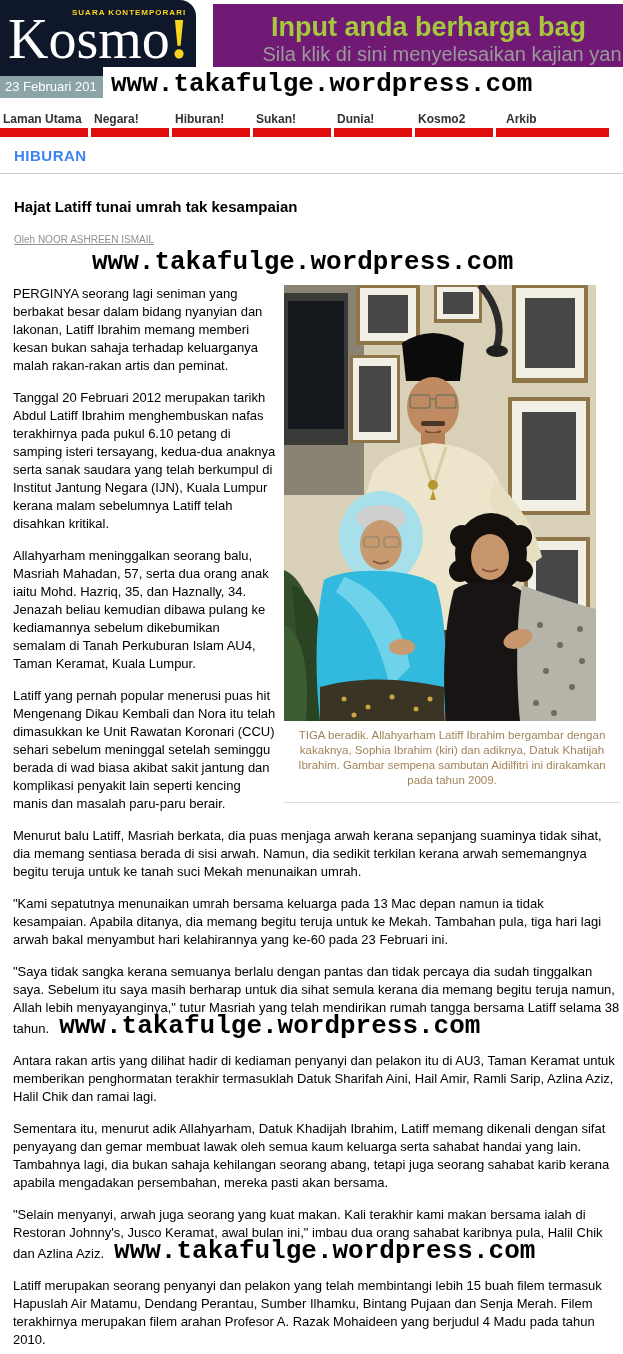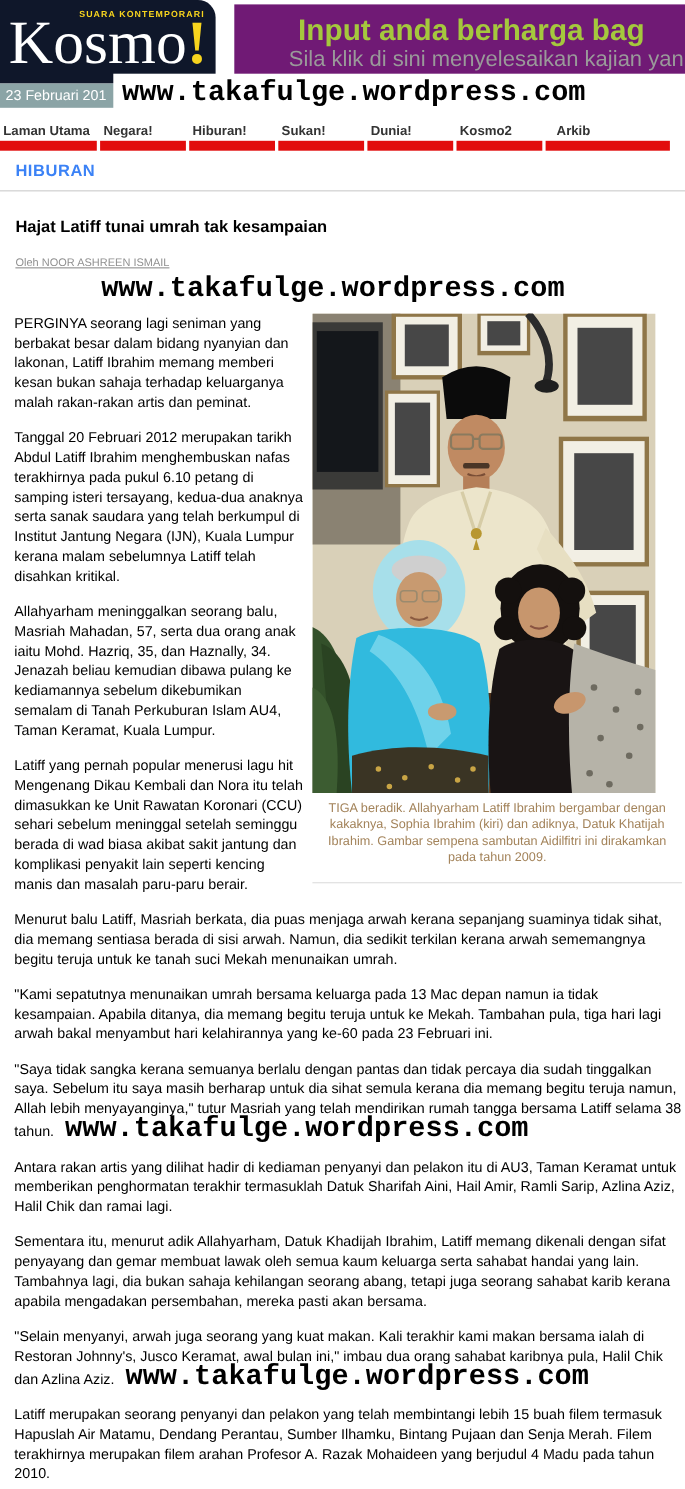--- a/index.html
+++ b/index.html
@@ -213,21 +213,21 @@
             <circle cx="270" cy="428" r="3" fill="#6e6b60"></circle>
           <ellipse cx="234" cy="354" rx="15" ry="9" fill="#c7966d" transform="rotate(-20 234 354)"></ellipse>
         </g>
       </svg>
       <figcaption>TIGA beradik. Allahyarham Latiff Ibrahim bergambar dengan kakaknya, Sophia Ibrahim (kiri) dan adiknya, Datuk Khatijah Ibrahim. Gambar sempena sambutan Aidilfitri ini dirakamkan pada tahun 2009.</figcaption>
     </figure>
 
     <p>PERGINYA seorang lagi seniman yang berbakat besar dalam bidang nyanyian dan lakonan, Latiff Ibrahim memang memberi kesan bukan sahaja terhadap keluarganya malah rakan-rakan artis dan peminat.</p>
     <p>Tanggal 20 Februari 2012 merupakan tarikh Abdul Latiff Ibrahim menghembuskan nafas terakhirnya pada pukul 6.10 petang di samping isteri tersayang, kedua-dua anaknya serta sanak saudara yang telah berkumpul di Institut Jantung Negara (IJN), Kuala Lumpur kerana malam sebelumnya Latiff telah disahkan kritikal.</p>
     <p>Allahyarham meninggalkan seorang balu, Masriah Mahadan, 57, serta dua orang anak iaitu Mohd. Hazriq, 35, dan Haznally, 34. Jenazah beliau kemudian dibawa pulang ke kediamannya sebelum dikebumikan semalam di Tanah Perkuburan Islam AU4, Taman Keramat, Kuala Lumpur.</p>
-    <p>Latiff yang pernah popular menerusi lagu hit Mengenang Dikau Kembali dan Nora itu telah dimasukkan ke Unit Rawatan Koronari (CCU) sehari sebelum meninggal setelah seminggu berada di wad biasa akibat sakit jantung dan komplikasi penyakit lain seperti kencing manis dan masalah paru-paru berair.</p>
+    <p>Latiff yang pernah popular menerusi puas hit Mengenang Dikau Kembali dan Nora itu telah dimasukkan ke Unit Rawatan Koronari (CCU) sehari sebelum meninggal setelah seminggu berada di wad biasa akibat sakit jantung dan komplikasi penyakit lain seperti kencing manis dan masalah paru-paru berair.</p>
     <p>Menurut balu Latiff, Masriah berkata, dia puas menjaga arwah kerana sepanjang suaminya tidak sihat, dia memang sentiasa berada di sisi arwah. Namun, dia sedikit terkilan kerana arwah sememangnya begitu teruja untuk ke tanah suci Mekah menunaikan umrah.</p>
     <p>"Kami sepatutnya menunaikan umrah bersama keluarga pada 13 Mac depan namun ia tidak kesampaian. Apabila ditanya, dia memang begitu teruja untuk ke Mekah. Tambahan pula, tiga hari lagi arwah bakal menyambut hari kelahirannya yang ke-60 pada 23 Februari ini.</p>
     <p><span>"Saya tidak sangka kerana semuanya berlalu dengan pantas dan tidak percaya dia sudah tinggalkan saya. Sebelum itu saya masih berharap untuk dia sihat semula kerana dia memang begitu teruja namun, Allah lebih menyayanginya," tutur Masriah yang telah mendirikan rumah tangga bersama Latiff selama 38 tahun.</span><span class="wm-inline">www.takafulge.wordpress.com</span></p>
     <p>Antara rakan artis yang dilihat hadir di kediaman penyanyi dan pelakon itu di AU3, Taman Keramat untuk memberikan penghormatan terakhir termasuklah Datuk Sharifah Aini, Hail Amir, Ramli Sarip, Azlina Aziz, Halil Chik dan ramai lagi.</p>
     <p>Sementara itu, menurut adik Allahyarham, Datuk Khadijah Ibrahim, Latiff memang dikenali dengan sifat penyayang dan gemar membuat lawak oleh semua kaum keluarga serta sahabat handai yang lain. Tambahnya lagi, dia bukan sahaja kehilangan seorang abang, tetapi juga seorang sahabat karib kerana apabila mengadakan persembahan, mereka pasti akan bersama.</p>
     <p><span>"Selain menyanyi, arwah juga seorang yang kuat makan. Kali terakhir kami makan bersama ialah di Restoran Johnny's, Jusco Keramat, awal bulan ini," imbau dua orang sahabat karibnya pula, Halil Chik dan Azlina Aziz.</span><span class="wm-inline">www.takafulge.wordpress.com</span></p>
     <p>Latiff merupakan seorang penyanyi dan pelakon yang telah membintangi lebih 15 buah filem termasuk Hapuslah Air Matamu, Dendang Perantau, Sumber Ilhamku, Bintang Pujaan dan Senja Merah. Filem terakhirnya merupakan filem arahan Profesor A. Razak Mohaideen yang berjudul 4 Madu pada tahun 2010.</p>
 
   </div>
 </div>

